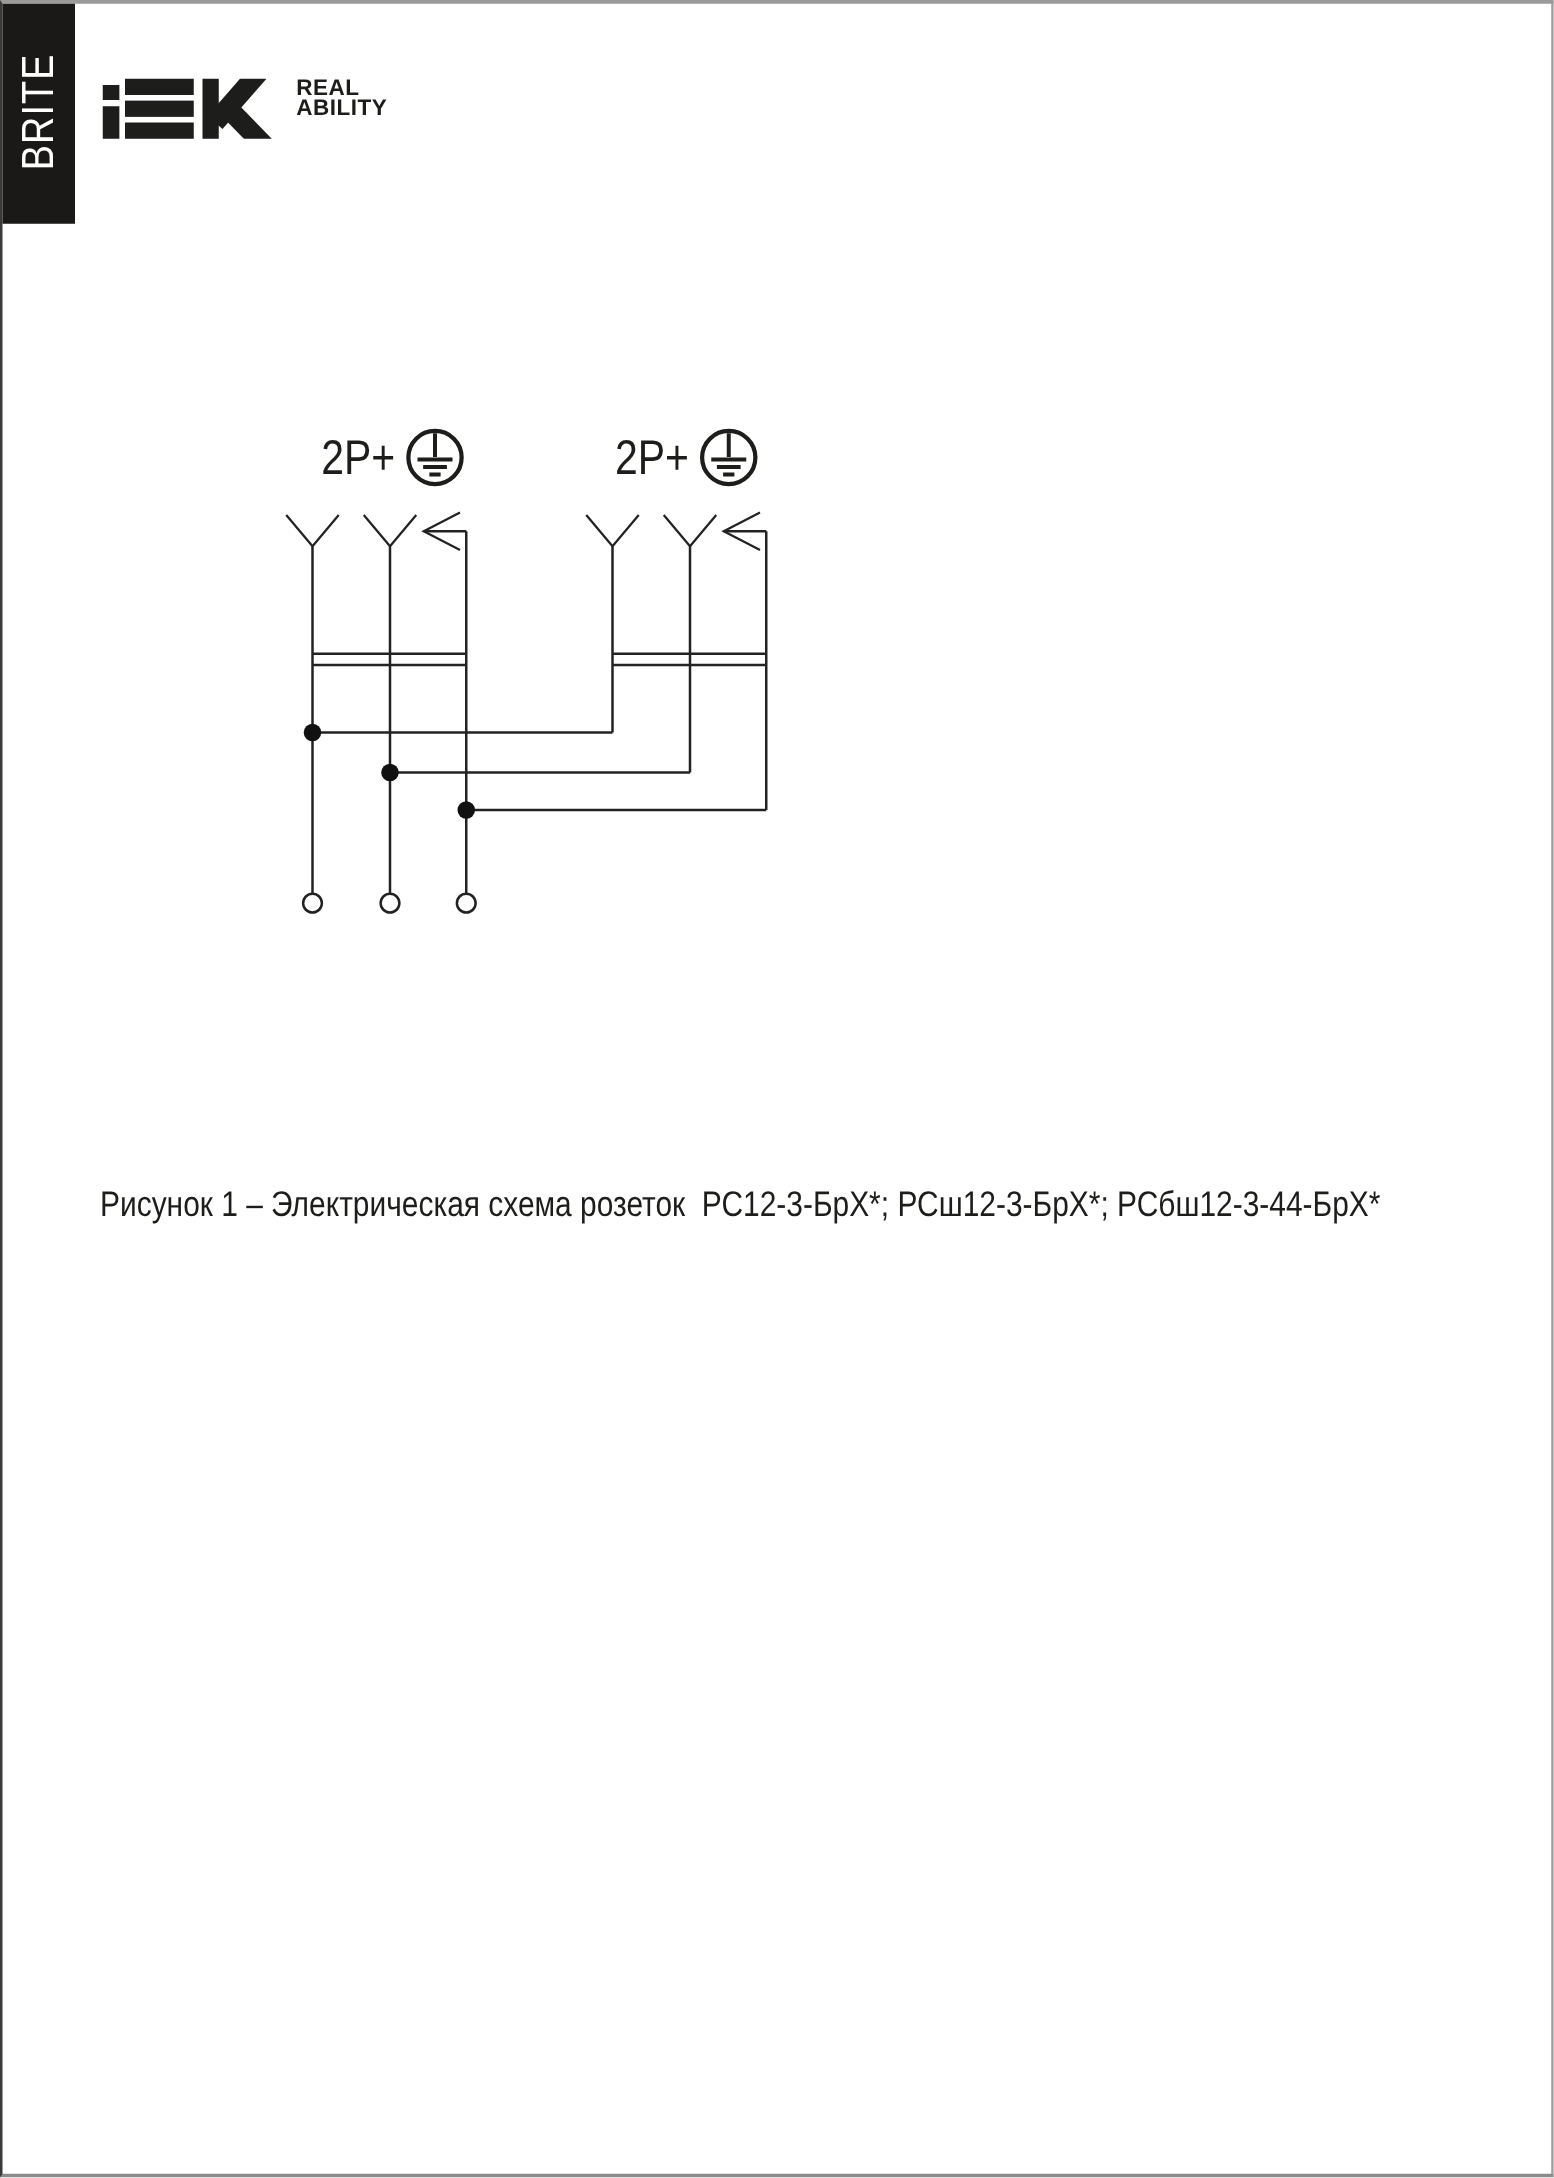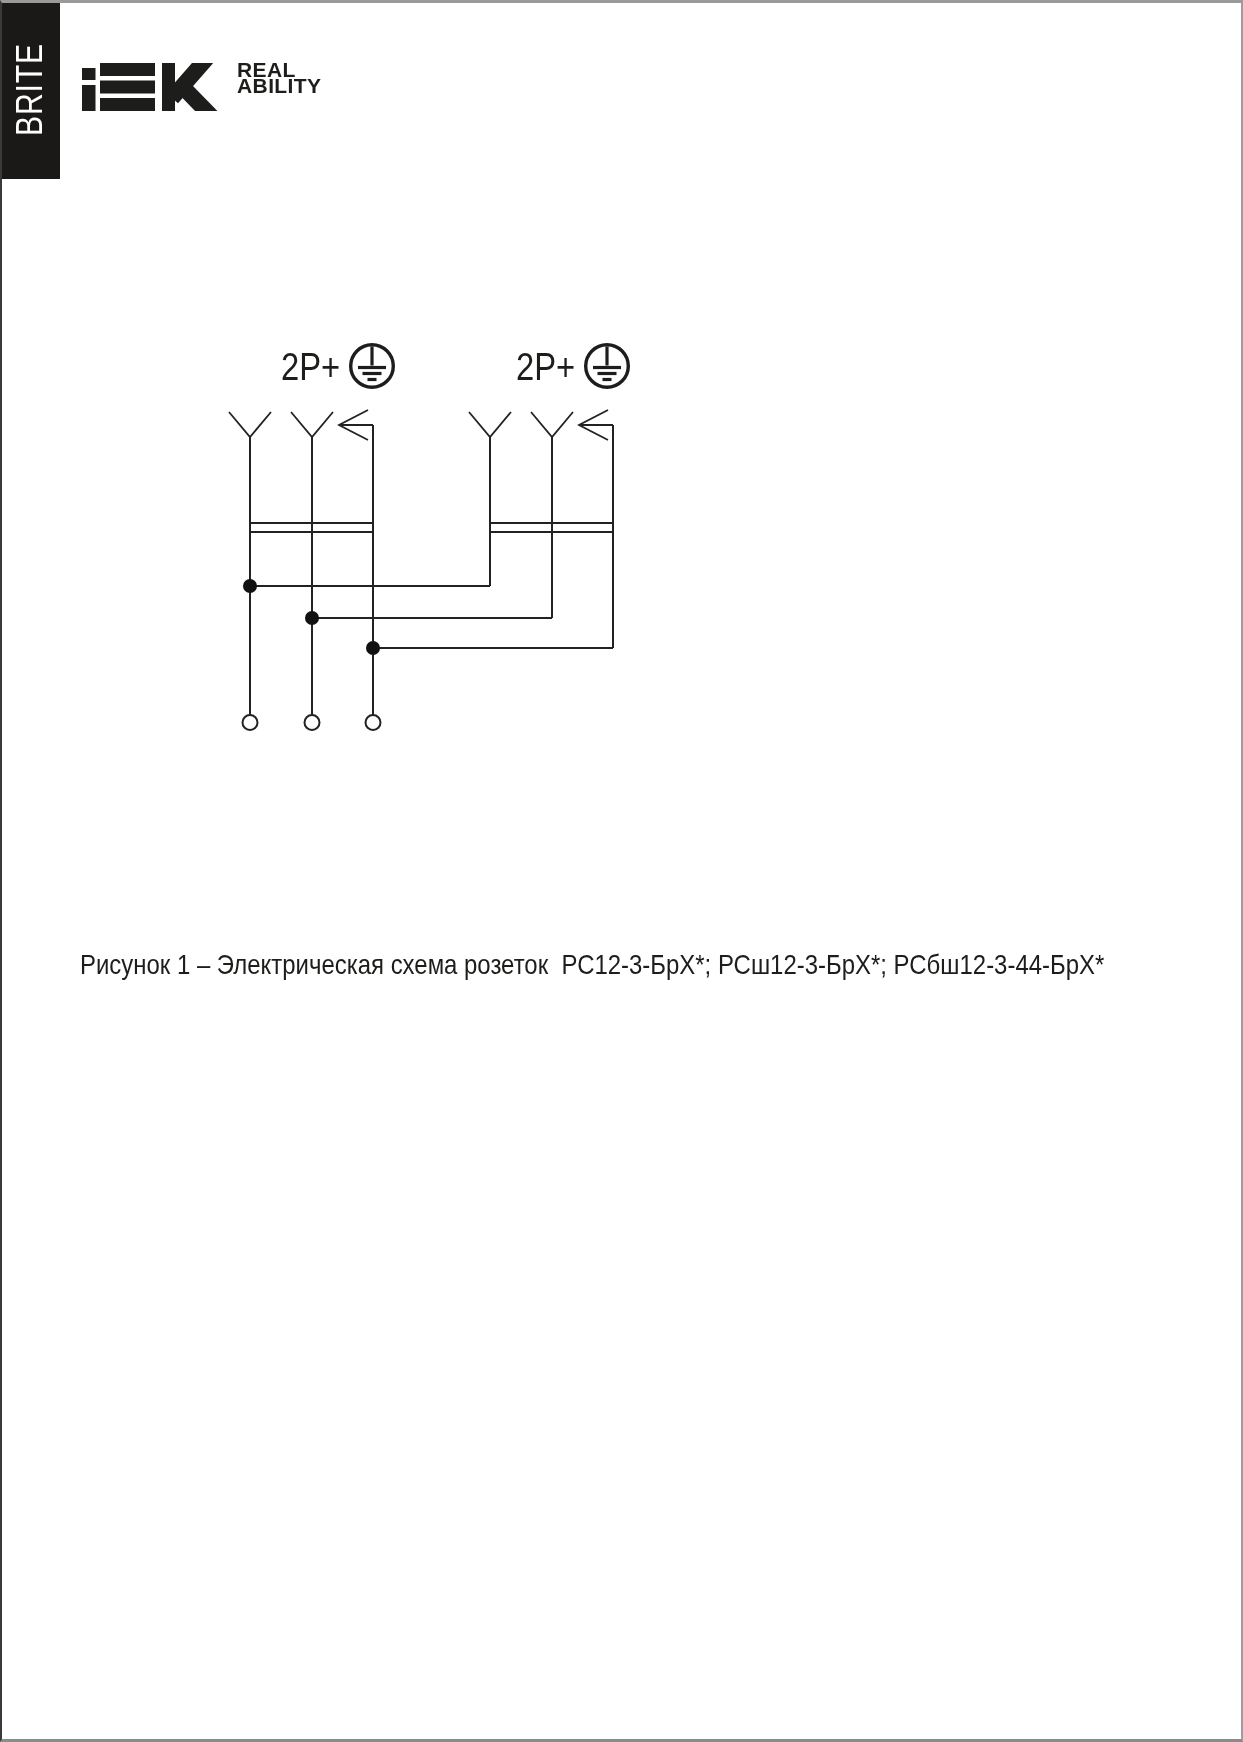--- a/index.html
+++ b/index.html
@@ -40,28 +40,28 @@
     display: inline-block;
     transform: scaleX(0.84);
     transform-origin: center;
   }
   
   .iek-logo { position: absolute; left: 80px; top: 57px; }
   .tagline {
     position: absolute;
     left: 235px; top: 59px;
     font-weight: bold;
-    font-size: 21px;
+    font-size: 18px;
     line-height: 16px;
     letter-spacing: 0.4px;
     color: #1d1d1b;
   }
   
   .schematic-svg { position: absolute; left: 0; top: 0; }
-  .socket-label { position: absolute; width: 120px; height: 50px; margin-left: 24px; }
+  .socket-label { position: absolute; width: 120px; height: 50px; }
   .socket-label.left  { left: 255px; top: 339px; }
   .socket-label.right { left: 490px; top: 339px; }
   .socket-label .label-text {
     position: absolute; left: 0; top: 5px;
     font-size: 39px; line-height: 39px;
     transform: scaleX(0.84);
     transform-origin: 0 0;
     color: #1d1d1b;
     white-space: nowrap;
   }

